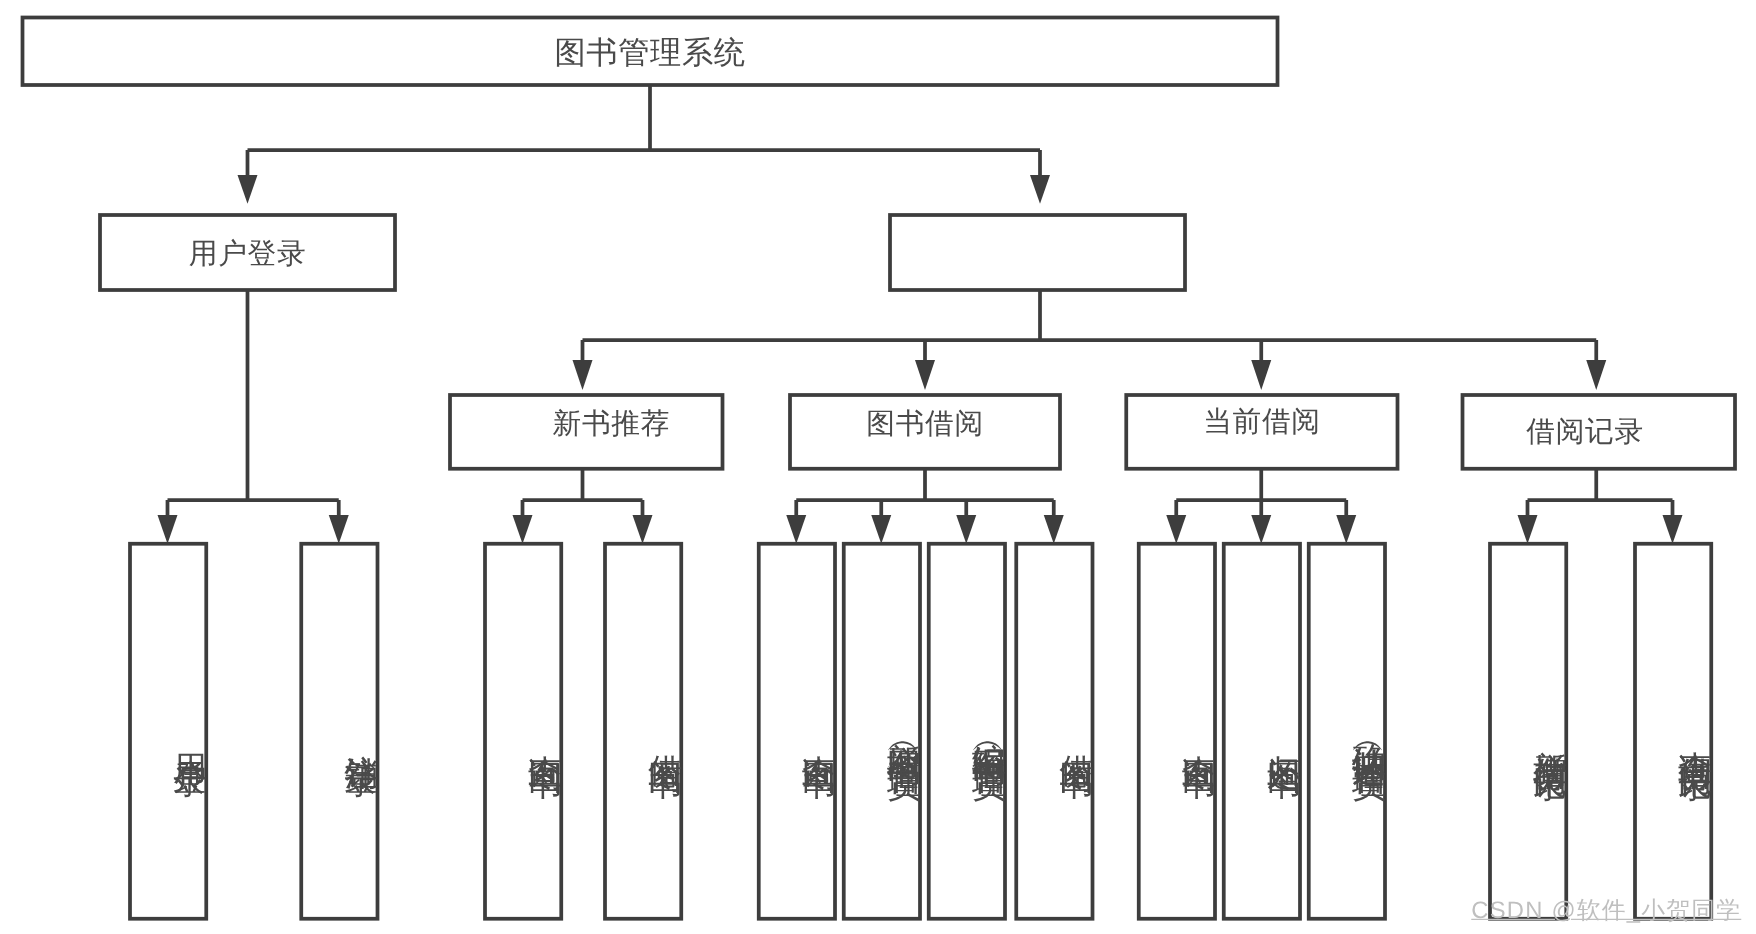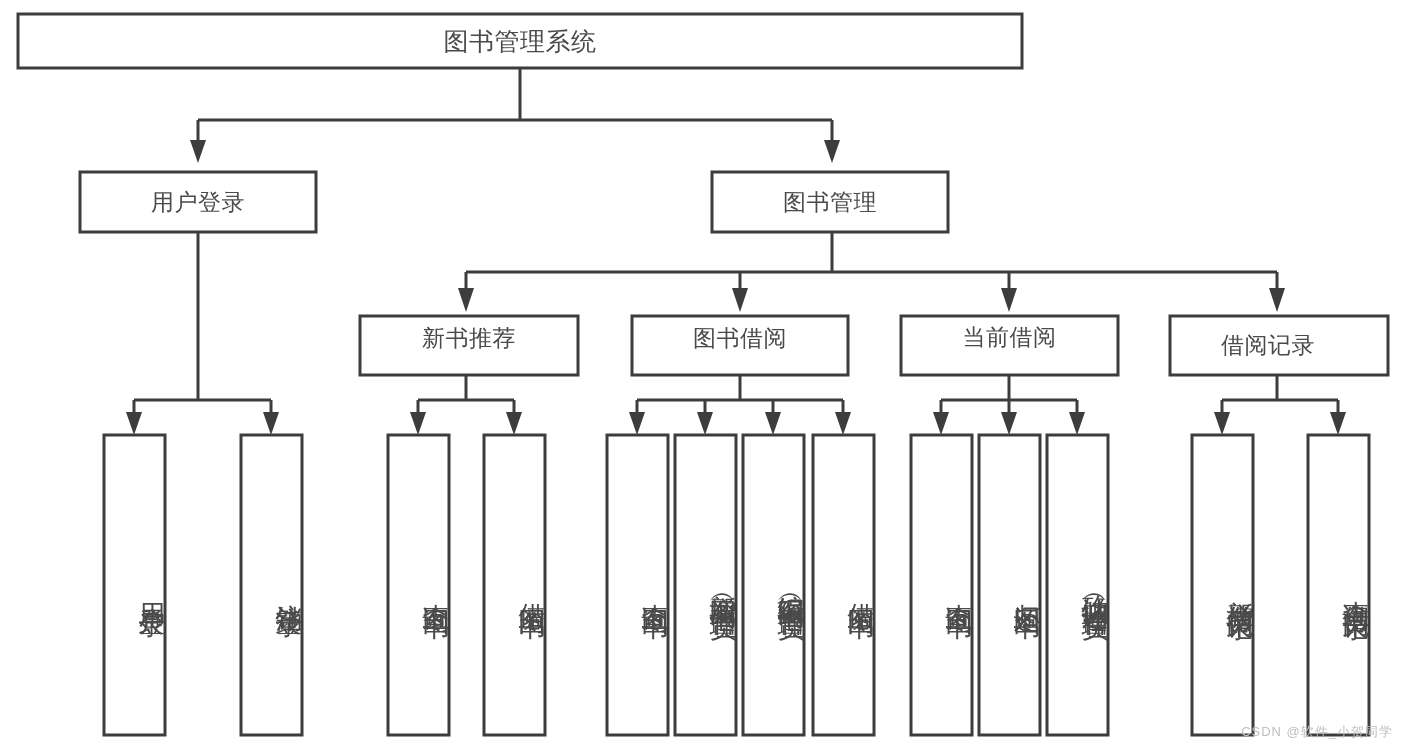--- a/index.html
+++ b/index.html
@@ -31,24 +31,25 @@
     line-height:1;
     letter-spacing:3px;
     align-items:flex-start;
     justify-content:center;
     padding-top:6px;
     box-sizing:border-box;
   }
   .watermark{
     position:absolute;
     right:12px;bottom:6px;
-    font-size:13px;
+    font-size:19px;
     color:#bfbfbf;
     letter-spacing:1px;
     white-space:nowrap;
+    text-decoration:underline;
   }
 </style>
 </head>
 <body>
 
 <div id="stage">
 
   <svg id="diagram" viewBox="0 0 1405 747" xmlns="http://www.w3.org/2000/svg">
 
     <g>
@@ -149,23 +150,22 @@
     <rect class="node-rect" x="979" y="435" width="61" height="300"></rect>
     <rect class="node-rect" x="1047" y="435" width="61" height="300"></rect>
 
     <rect class="node-rect" x="1192" y="435" width="61" height="300"></rect>
     <rect class="node-rect" x="1308" y="435" width="61" height="300"></rect>
   </svg>
 
   <div class="node-label h-label lvl1" style="left:18px;top:14px;width:1004px;height:54px;">图书管理系统</div>
 
   <div class="node-label h-label" style="left:80px;top:172px;width:236px;height:60px;">用户登录</div>
-  <div class="node-label h-label" style="left:712px;top:172px;width:236px;height:60px;">图书管理</div>
 
-  <div class="node-label h-label" style="left:360px;top:316px;width:218px;height:44px;">新书推荐</div>
+  <div class="node-label h-label" style="left:380px;top:316px;width:218px;height:44px;">新书推荐</div>
   <div class="node-label h-label" style="left:632px;top:316px;width:216px;height:44px;">图书借阅</div>
   <div class="node-label h-label" style="left:901px;top:316px;width:217px;height:42px;">当前借阅</div>
   <div class="node-label h-label" style="left:1150px;top:316px;width:236px;height:59px;">借阅记录</div>
 
   <div class="node-label v-label" style="left:104px;top:435px;width:61px;height:300px;">用户登录</div>
   <div class="node-label v-label" style="left:241px;top:435px;width:61px;height:300px;">注销登录</div>
 
   <div class="node-label v-label" style="left:388px;top:435px;width:61px;height:300px;">查询图书</div>
   <div class="node-label v-label" style="left:484px;top:435px;width:61px;height:300px;">借阅图书</div>
 

